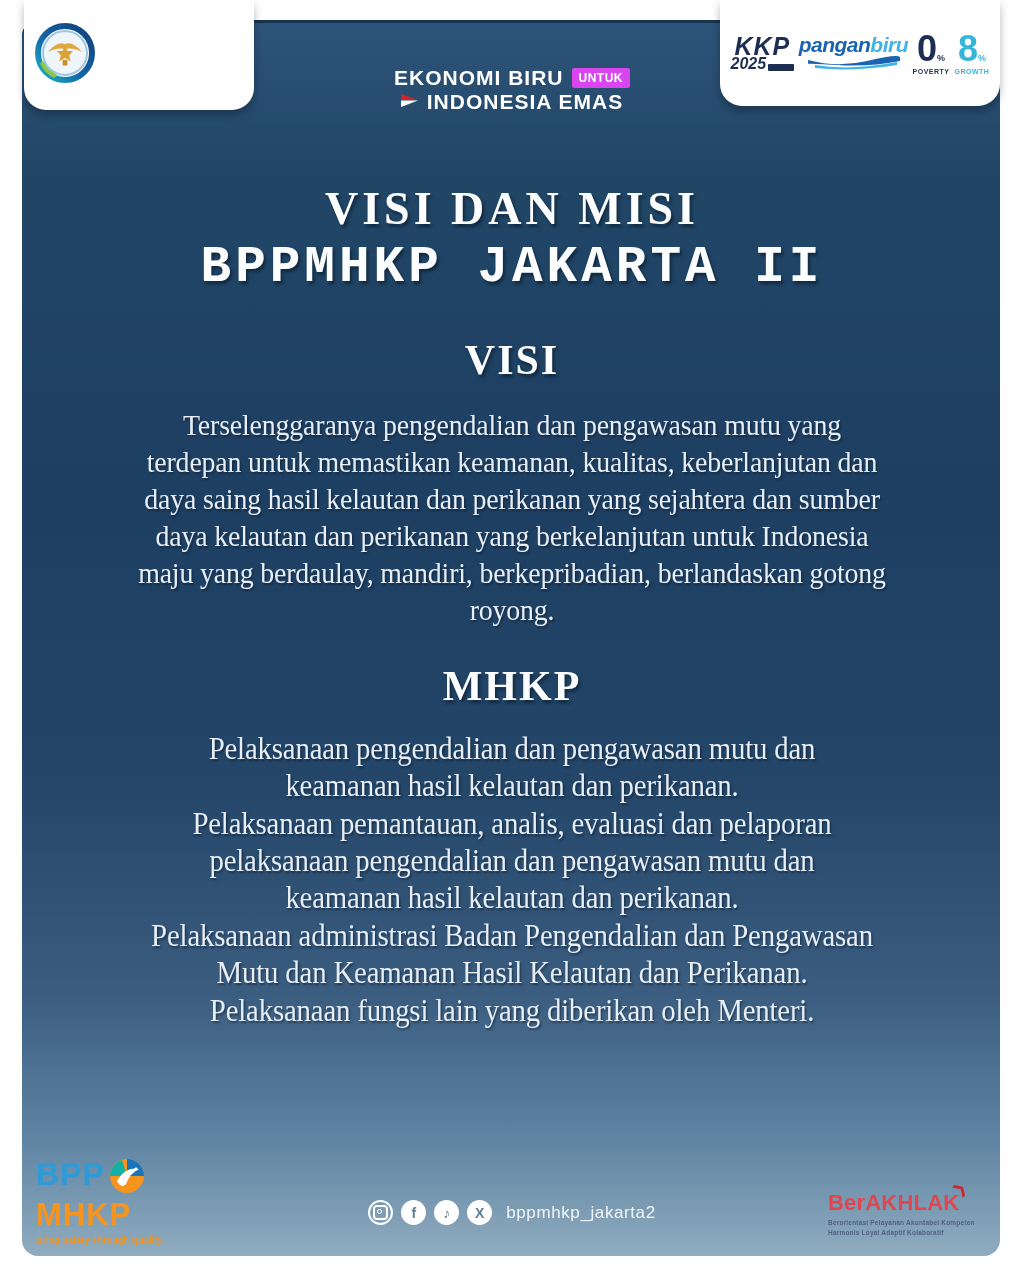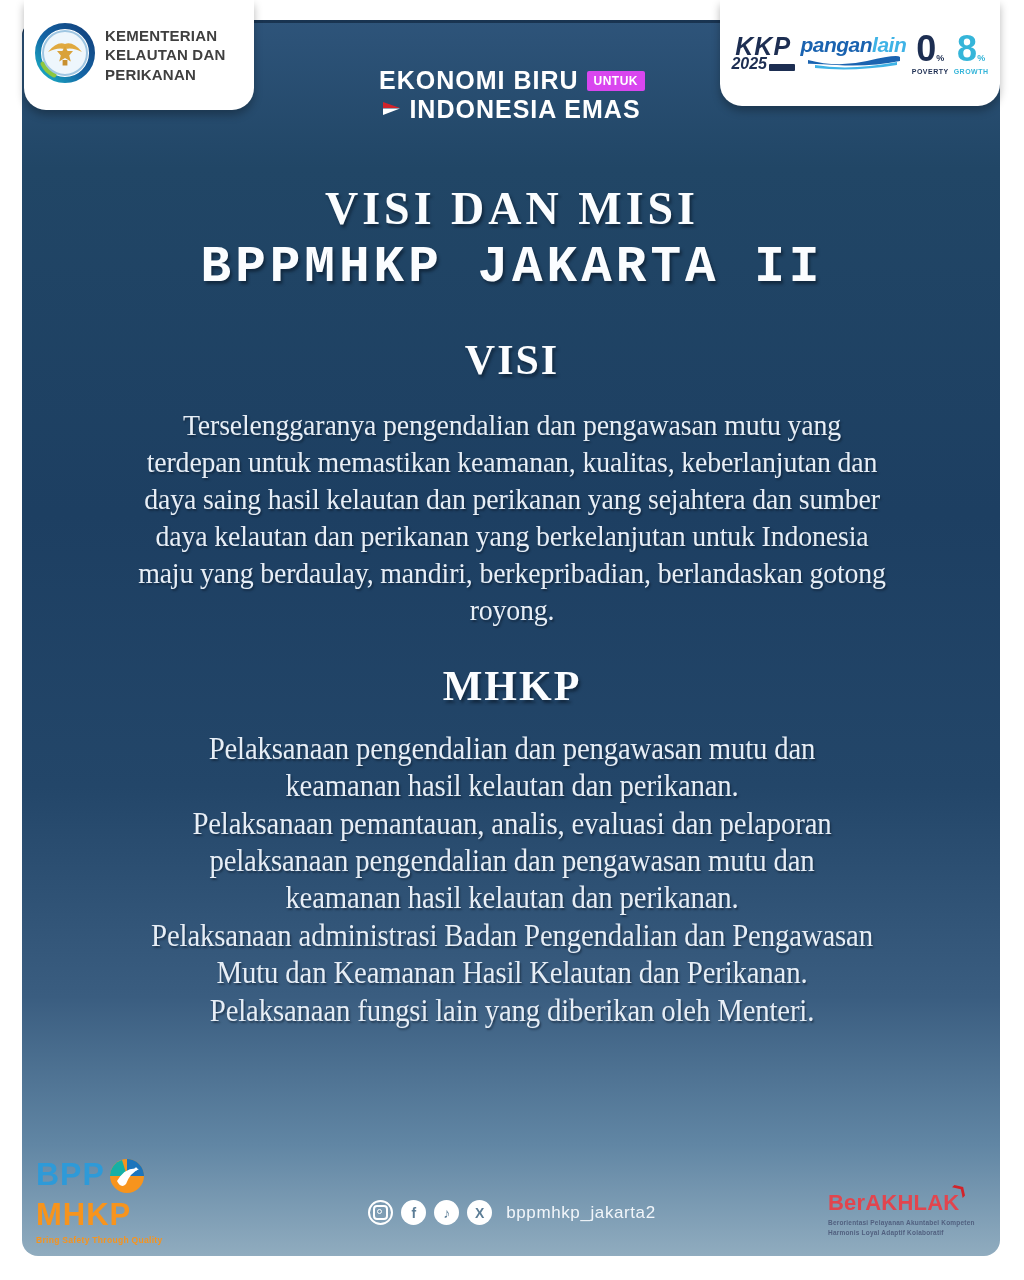--- a/index.html
+++ b/index.html
@@ -27,21 +27,21 @@
   .zero8{display:flex;gap:5px;align-items:flex-start;}
   .z8col{display:flex;flex-direction:column;align-items:center;line-height:1;}
   .z8num{font-weight:900;font-size:36px;}
   .z8pct{font-weight:900;font-size:9px;vertical-align:baseline;}
   .z8lab{font-weight:bold;font-size:7px;letter-spacing:.5px;margin-top:1px;}
   .z-navy{color:#1d2e52;} .z-cyan{color:#35b5d9;}
   
   .ekonomi{position:absolute;top:66px;left:50%;transform:translateX(-50%);z-index:3;
            color:#fff;font-weight:900;white-space:nowrap;}
   .ek-row{display:flex;align-items:center;gap:8px;justify-content:center;}
-  .ek-main{font-size:25px;letter-spacing:1px;}
+  .ek-main{font-size:21px;letter-spacing:1px;}
   .ek-badge{background:#d946ef;color:#fff;font-size:12px;font-weight:bold;
             padding:3px 7px;border-radius:2px;letter-spacing:.5px;}
   
   .serif{font-family:"Liberation Serif","DejaVu Serif",serif;}
   .title-block{position:absolute;top:182px;width:100%;text-align:center;z-index:2;color:#fbfdff;
                text-shadow:2px 3px 3px rgba(8,20,35,.55);font-weight:bold;}
   .title-l1{font-size:46px;letter-spacing:4px;}
   .title-l2{font-size:51px;letter-spacing:4px;margin-top:4px;font-family:Liberation Mono, monospace;}
   .section-h{position:absolute;width:100%;text-align:center;z-index:2;color:#fbfdff;
              font-weight:bold;font-size:42px;letter-spacing:2px;
@@ -96,36 +96,33 @@
           </linearGradient>
         </defs>
         <circle cx="31" cy="31" r="27" fill="none" stroke="url(#ringg)" stroke-width="6"></circle>
         <path d="M9 42 a24 24 0 0 0 11 11" stroke="#8dc63f" stroke-width="5" fill="none" stroke-linecap="round"></path>
         <circle cx="31" cy="31" r="22" fill="#eef6fc" stroke="#9fc6e2" stroke-width="2"></circle>
         <path d="M14 30 q9 -11 17 -8 q8 -3 17 8 q-9 -5 -17 -3 q-8 -2 -17 3 z" fill="#e0a93f"></path>
         <path d="M31 24 l2.6 5 h5.4 l-3.8 4.4 1.6 6 -5.8 -3.4 -5.8 3.4 1.6 -6 -3.8 -4.4 h5.4 z" fill="#d9a23a"></path>
         <rect x="28.6" y="38" width="4.8" height="5.5" fill="#c8902f"></rect>
       </svg>
     </span>
-    <span class="ministry-name">KEMENTERIAN
-KELAUTAN DAN
-PERIKANAN</span>
   </div>
 
   <div class="card card-right">
     <div class="kkp2025">
       <div class="t">KKP</div>
       <div class="b">
         <span>2025</span>
         <span class="tag"></span>
       </div>
     </div>
     <div class="panganbiru">
       <div class="txt">
-        <span class="pb-dark">pangan</span><span class="pb-light">lain</span>
+        <span class="pb-dark">pangan</span><span class="pb-light">biru</span>
       </div>
       <span>
         <svg width="96" height="15" viewBox="0 0 96 15">
           <path d="M3 5 Q32 13 62 6 T95 2 L95 6 Q64 12 32 10 T3 9 Z" fill="#1a63b0"></path>
           <path d="M10 10 Q45 16 92 7 L92 10 Q48 17 10 13 Z" fill="#3fb3e6"></path>
         </svg>
       </span>
     </div>
     <div class="zero8">
       <div class="z8col z-navy">

